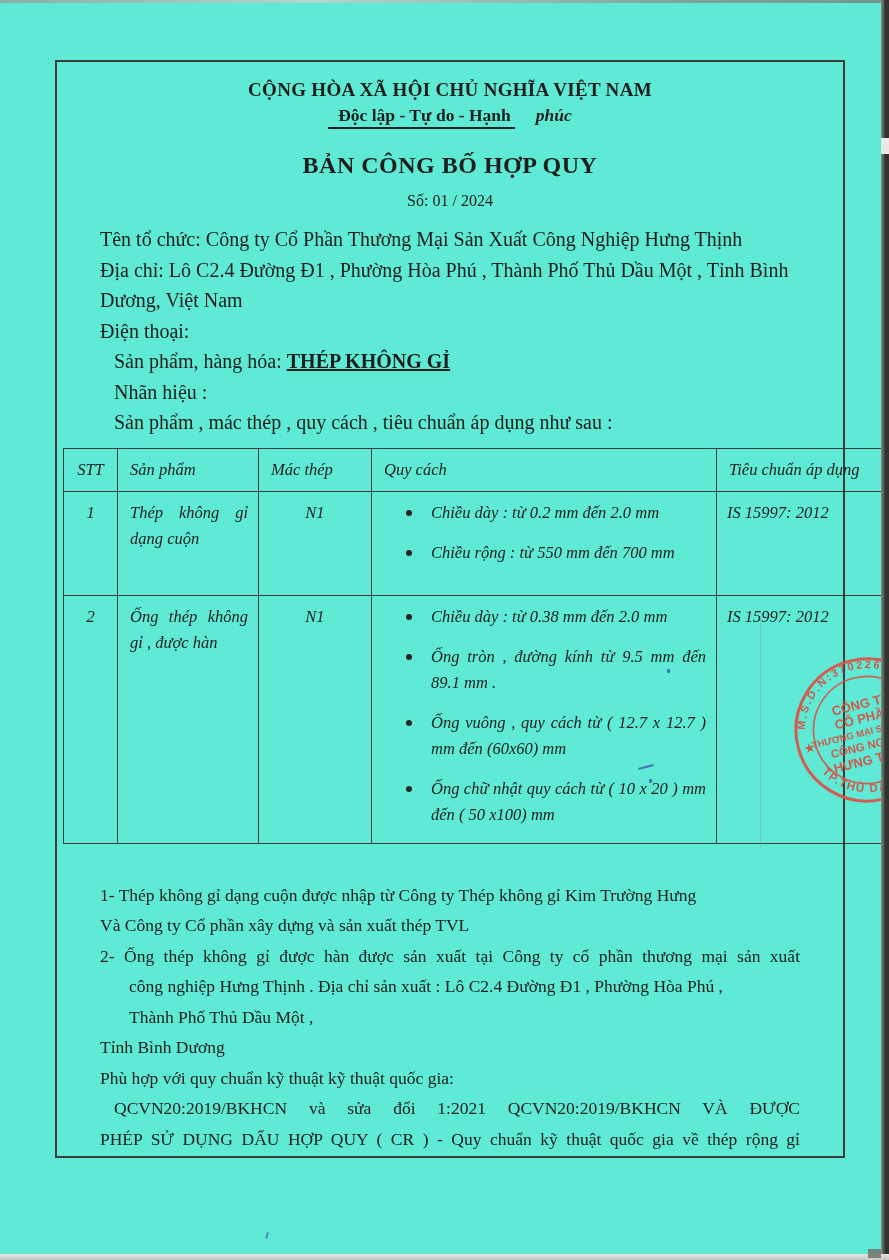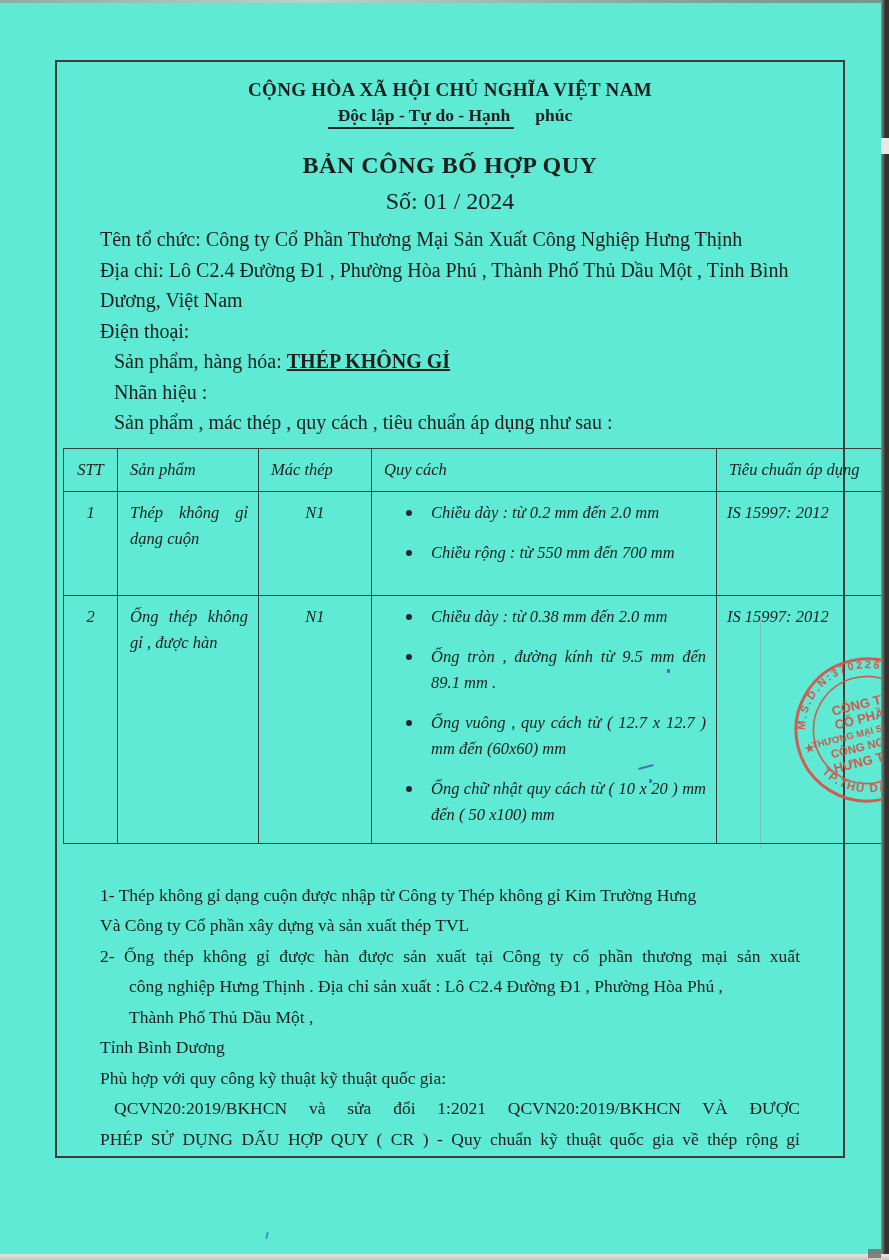--- a/index.html
+++ b/index.html
@@ -26,23 +26,23 @@
   .page-border{
     position:absolute;left:55px;top:60px;
     width:786px;height:1094px;
     border:2px solid #3d3d3c;
   }
   .content{padding:16px 43px 0 43px;}
 
   .nat-title{text-align:center;font-weight:bold;font-size:19px;line-height:24px;letter-spacing:.3px;}
   .motto{text-align:center;font-weight:bold;font-size:17.5px;line-height:22px;margin-top:2px;}
   .motto-u{border-bottom:2px solid #222;padding:0 4px 2px 10px;}
-  .motto-t{margin-left:21px;}
+  .motto-t{margin-left:21px;font-style:italic;}
   .doc-title{text-align:center;font-weight:bold;font-size:24px;line-height:30px;margin-top:24px;letter-spacing:.5px;}
-  .doc-no{text-align:center;font-size:24px;line-height:26px;margin-top:8px;}
+  .doc-no{text-align:center;font-size:16px;line-height:26px;margin-top:8px;}
 
   .info{margin-top:10px;font-size:20px;line-height:30.5px;}
   .info p{margin:0;}
   .indent{padding-left:14px;}
   .bold{font-weight:bold;text-decoration:underline;}
 
   
   table.prod{
     border-collapse:collapse;
     table-layout:fixed;
@@ -184,21 +184,21 @@
         </tbody>
       </table>
 
       <div class="notes">
         <div>1- Thép không gỉ dạng cuộn được nhập từ Công ty Thép không gỉ Kim Trường Hưng</div>
         <div>Và Công ty Cổ phần xây dựng và sản xuất thép TVL</div>
         <div class="jl">2- Ống thép không gỉ được hàn được sản xuất tại Công ty cổ phần thương mại sản xuất</div>
         <div class="cont">công nghiệp Hưng Thịnh . Địa chỉ sản xuất : Lô C2.4 Đường Đ1 , Phường Hòa Phú ,</div>
         <div class="cont">Thành Phố Thủ Dầu Một ,</div>
         <div>Tỉnh Bình Dương</div>
-        <div>Phù hợp với quy công kỹ thuật kỹ thuật quốc gia:</div>
+        <div>Phù hợp với quy chuẩn kỹ thuật kỹ thuật quốc gia:</div>
         <div class="indent jl">QCVN20:2019/BKHCN và sửa đổi 1:2021 QCVN20:2019/BKHCN VÀ ĐƯỢC</div>
         <div class="qcvn2 jl">PHÉP SỬ DỤNG DẤU HỢP QUY ( CR ) -  Quy chuẩn kỹ thuật quốc gia về thép rộng gỉ</div>
       </div>
 
     </div>
   </div>
 
   <svg class="stamp" viewBox="-102 -102 204 204" xmlns="http://www.w3.org/2000/svg">
     <g transform="rotate(-14)">
       <circle cx="0" cy="0" r="71" fill="none" stroke="#dc5146" stroke-width="3"></circle>

